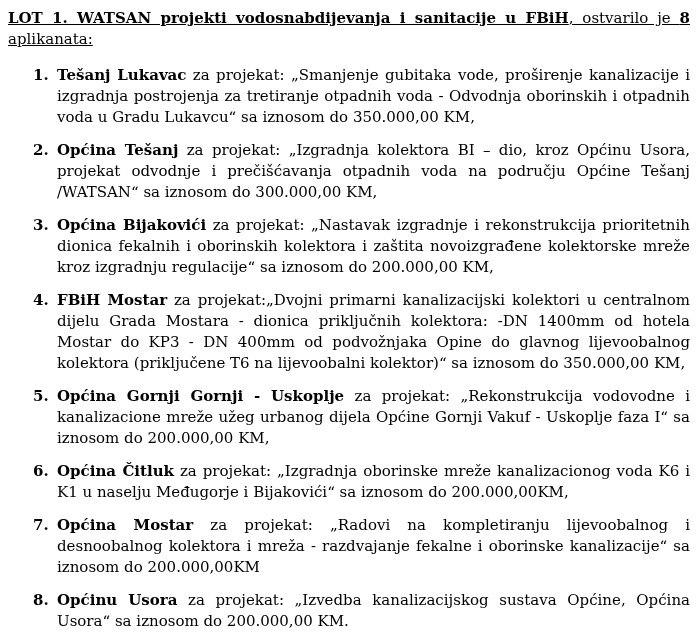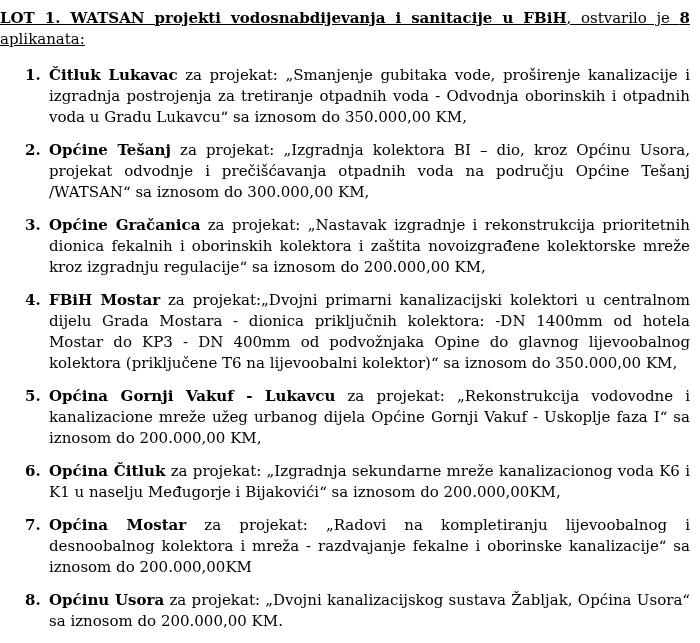--- a/index.html
+++ b/index.html
@@ -4,21 +4,21 @@
 <style>
   html, body {
     margin: 0;
     padding: 0;
     background: #ffffff;
   }
   .page {
     width: 700px;
     height: 643px;
     box-sizing: border-box;
-    padding: 8px 10px 6px 0;
+    padding: 8px 10px 6px 8px;
     background: #ffffff;
     color: #000000;
     font-family: "DejaVu Serif", "Liberation Serif", serif;
     font-size: 15px;
     line-height: 21px;
     text-align: justify;
     overflow: hidden;
   }
   .heading {
     margin: 0 0 15px 0;
@@ -41,31 +41,31 @@
 </style>
 </head>
 <body>
 
 <div class="page">
 
   <p class="heading"><span class="b">LOT 1. WATSAN projekti vodosnabdijevanja i sanitacije u FBiH</span><span>, ostvarilo je </span><span class="b">8</span><span> aplikanata:</span></p>
 
   <div class="list">
 
-    <div class="item"><span class="num">1.</span><span class="b">Čitluk Lukavac</span><span> za projekat: „Smanjenje gubitaka vode, proširenje kanalizacije i izgradnja postrojenja za tretiranje otpadnih voda - Odvodnja oborinskih i otpadnih voda u Gradu Lukavcu“ sa iznosom do 350.000,00 KM,</span></div>
+    <div class="item"><span class="num">1.</span><span class="b">Tešanj Lukavac</span><span> za projekat: „Smanjenje gubitaka vode, proširenje kanalizacije i izgradnja postrojenja za tretiranje otpadnih voda - Odvodnja oborinskih i otpadnih voda u Gradu Lukavcu“ sa iznosom do 350.000,00 KM,</span></div>
 
-    <div class="item"><span class="num">2.</span><span class="b">Općine Tešanj</span><span> za projekat: „Izgradnja kolektora BI – dio, kroz Općinu Usora, projekat odvodnje i prečišćavanja otpadnih voda na području Općine Tešanj /WATSAN“ sa iznosom do 300.000,00 KM,</span></div>
+    <div class="item"><span class="num">2.</span><span class="b">Općina Tešanj</span><span> za projekat: „Izgradnja kolektora BI – dio, kroz Općinu Usora, projekat odvodnje i prečišćavanja otpadnih voda na području Općine Tešanj /WATSAN“ sa iznosom do 300.000,00 KM,</span></div>
 
-    <div class="item"><span class="num">3.</span><span class="b">Općine Gračanica</span><span> za projekat: „Nastavak izgradnje i rekonstrukcija prioritetnih dionica fekalnih i oborinskih kolektora i zaštita novoizgrađene kolektorske mreže kroz izgradnju regulacije“ sa iznosom do 200.000,00 KM,</span></div>
+    <div class="item"><span class="num">3.</span><span class="b">Općina Bijakovići</span><span> za projekat: „Nastavak izgradnje i rekonstrukcija prioritetnih dionica fekalnih i oborinskih kolektora i zaštita novoizgrađene kolektorske mreže kroz izgradnju regulacije“ sa iznosom do 200.000,00 KM,</span></div>
 
     <div class="item"><span class="num">4.</span><span class="b">FBiH Mostar</span><span> za projekat:„Dvojni primarni kanalizacijski kolektori u centralnom dijelu Grada Mostara - dionica priključnih kolektora: -DN 1400mm od hotela Mostar do KP3 - DN 400mm od podvožnjaka Opine do glavnog lijevoobalnog kolektora (priključene T6 na lijevoobalni kolektor)“ sa iznosom do 350.000,00 KM,</span></div>
 
-    <div class="item"><span class="num">5.</span><span class="b">Općina Gornji Vakuf - Lukavcu</span><span> za projekat: „Rekonstrukcija vodovodne i kanalizacione mreže užeg urbanog dijela Općine Gornji Vakuf - Uskoplje faza I“ sa iznosom do 200.000,00 KM,</span></div>
+    <div class="item"><span class="num">5.</span><span class="b">Općina Gornji Gornji - Uskoplje</span><span> za projekat: „Rekonstrukcija vodovodne i kanalizacione mreže užeg urbanog dijela Općine Gornji Vakuf - Uskoplje faza I“ sa iznosom do 200.000,00 KM,</span></div>
 
-    <div class="item"><span class="num">6.</span><span class="b">Općina Čitluk</span><span> za projekat: „Izgradnja sekundarne mreže kanalizacionog voda K6 i K1 u naselju Međugorje i Bijakovići“ sa iznosom do 200.000,00KM,</span></div>
+    <div class="item"><span class="num">6.</span><span class="b">Općina Čitluk</span><span> za projekat: „Izgradnja oborinske mreže kanalizacionog voda K6 i K1 u naselju Međugorje i Bijakovići“ sa iznosom do 200.000,00KM,</span></div>
 
     <div class="item"><span class="num">7.</span><span class="b">Općina Mostar</span><span> za projekat: „Radovi na kompletiranju lijevoobalnog i desnoobalnog kolektora i mreža - razdvajanje fekalne i oborinske kanalizacije“ sa iznosom do 200.000,00KM</span></div>
 
-    <div class="item"><span class="num">8.</span><span class="b">Općinu Usora</span><span> za projekat: „Dvojni kanalizacijskog sustava Žabljak, Općina Usora“ sa iznosom do 200.000,00 KM.</span></div>
+    <div class="item"><span class="num">8.</span><span class="b">Općinu Usora</span><span> za projekat: „Izvedba kanalizacijskog sustava Općine, Općina Usora“ sa iznosom do 200.000,00 KM.</span></div>
 
   </div>
 
 </div>
 
 </body></html>

